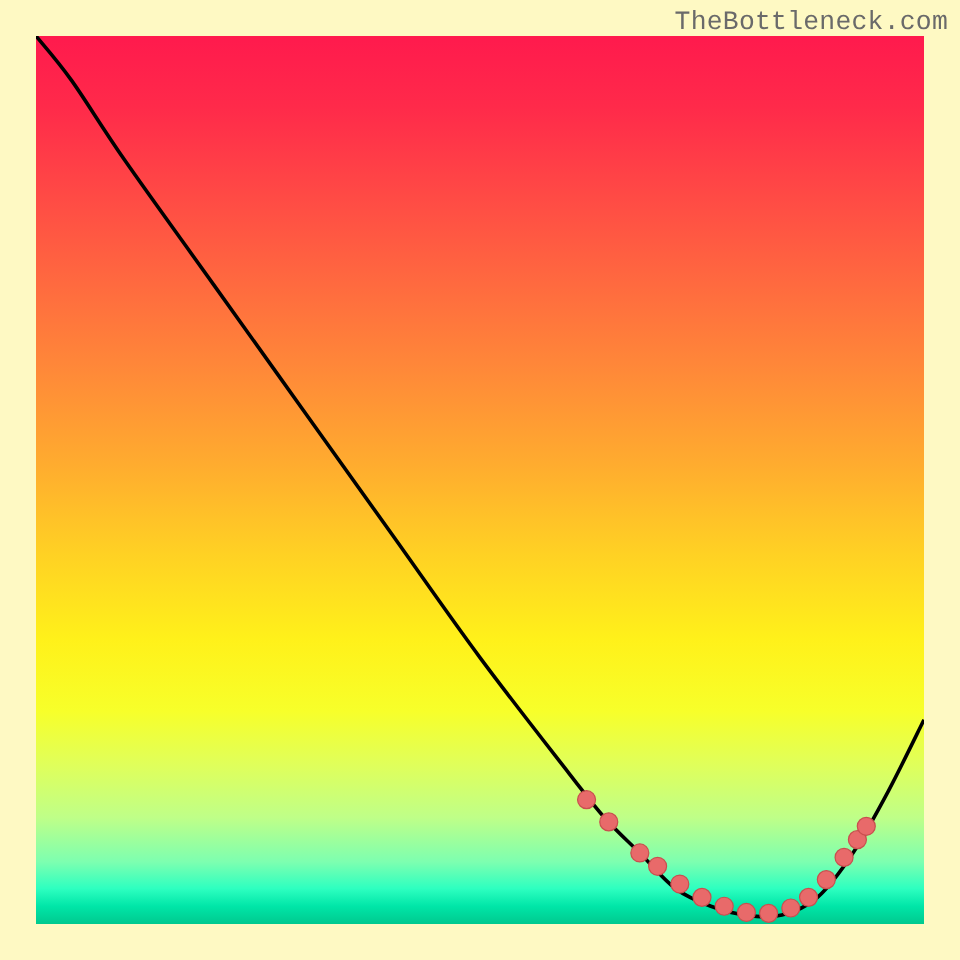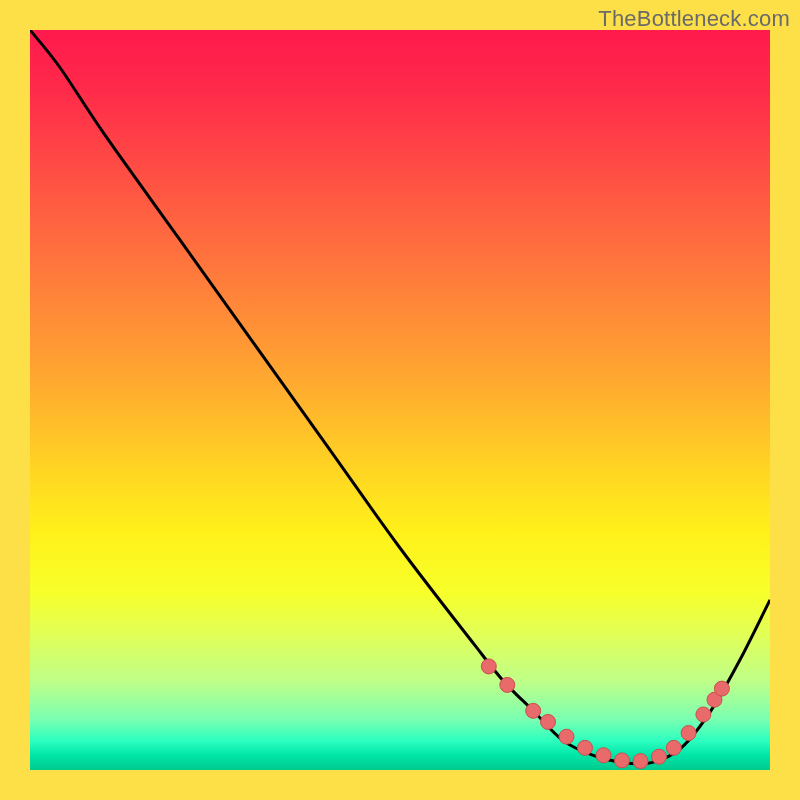--- a/index.html
+++ b/index.html
@@ -8,21 +8,22 @@
     width: 800px;
     height: 800px;
     background: #000;
     overflow: hidden;
     font-family: Arial, Helvetica, sans-serif;
   }
   .stage {
     position: relative;
     width: 800px;
     height: 800px;
-    background: #fde047;
+    background: #fef9c3;
+    font-family: Liberation Mono, monospace;
   }
   .plot {
     position: absolute;
     left: 30px;
     top: 30px;
     width: 740px;
     height: 740px;
   }
   .gradient {
     position: absolute;

